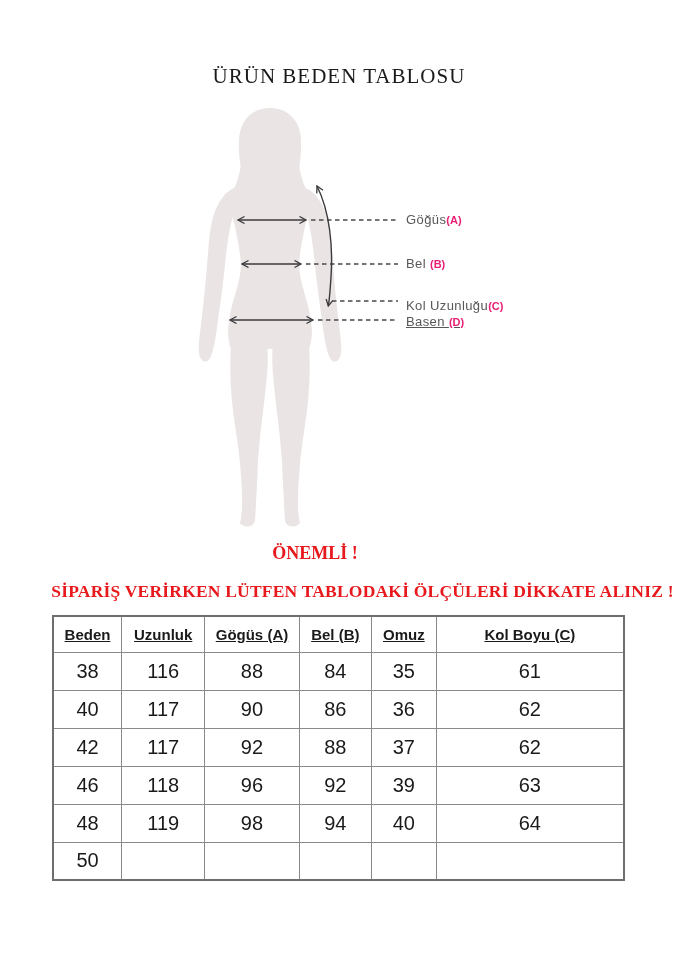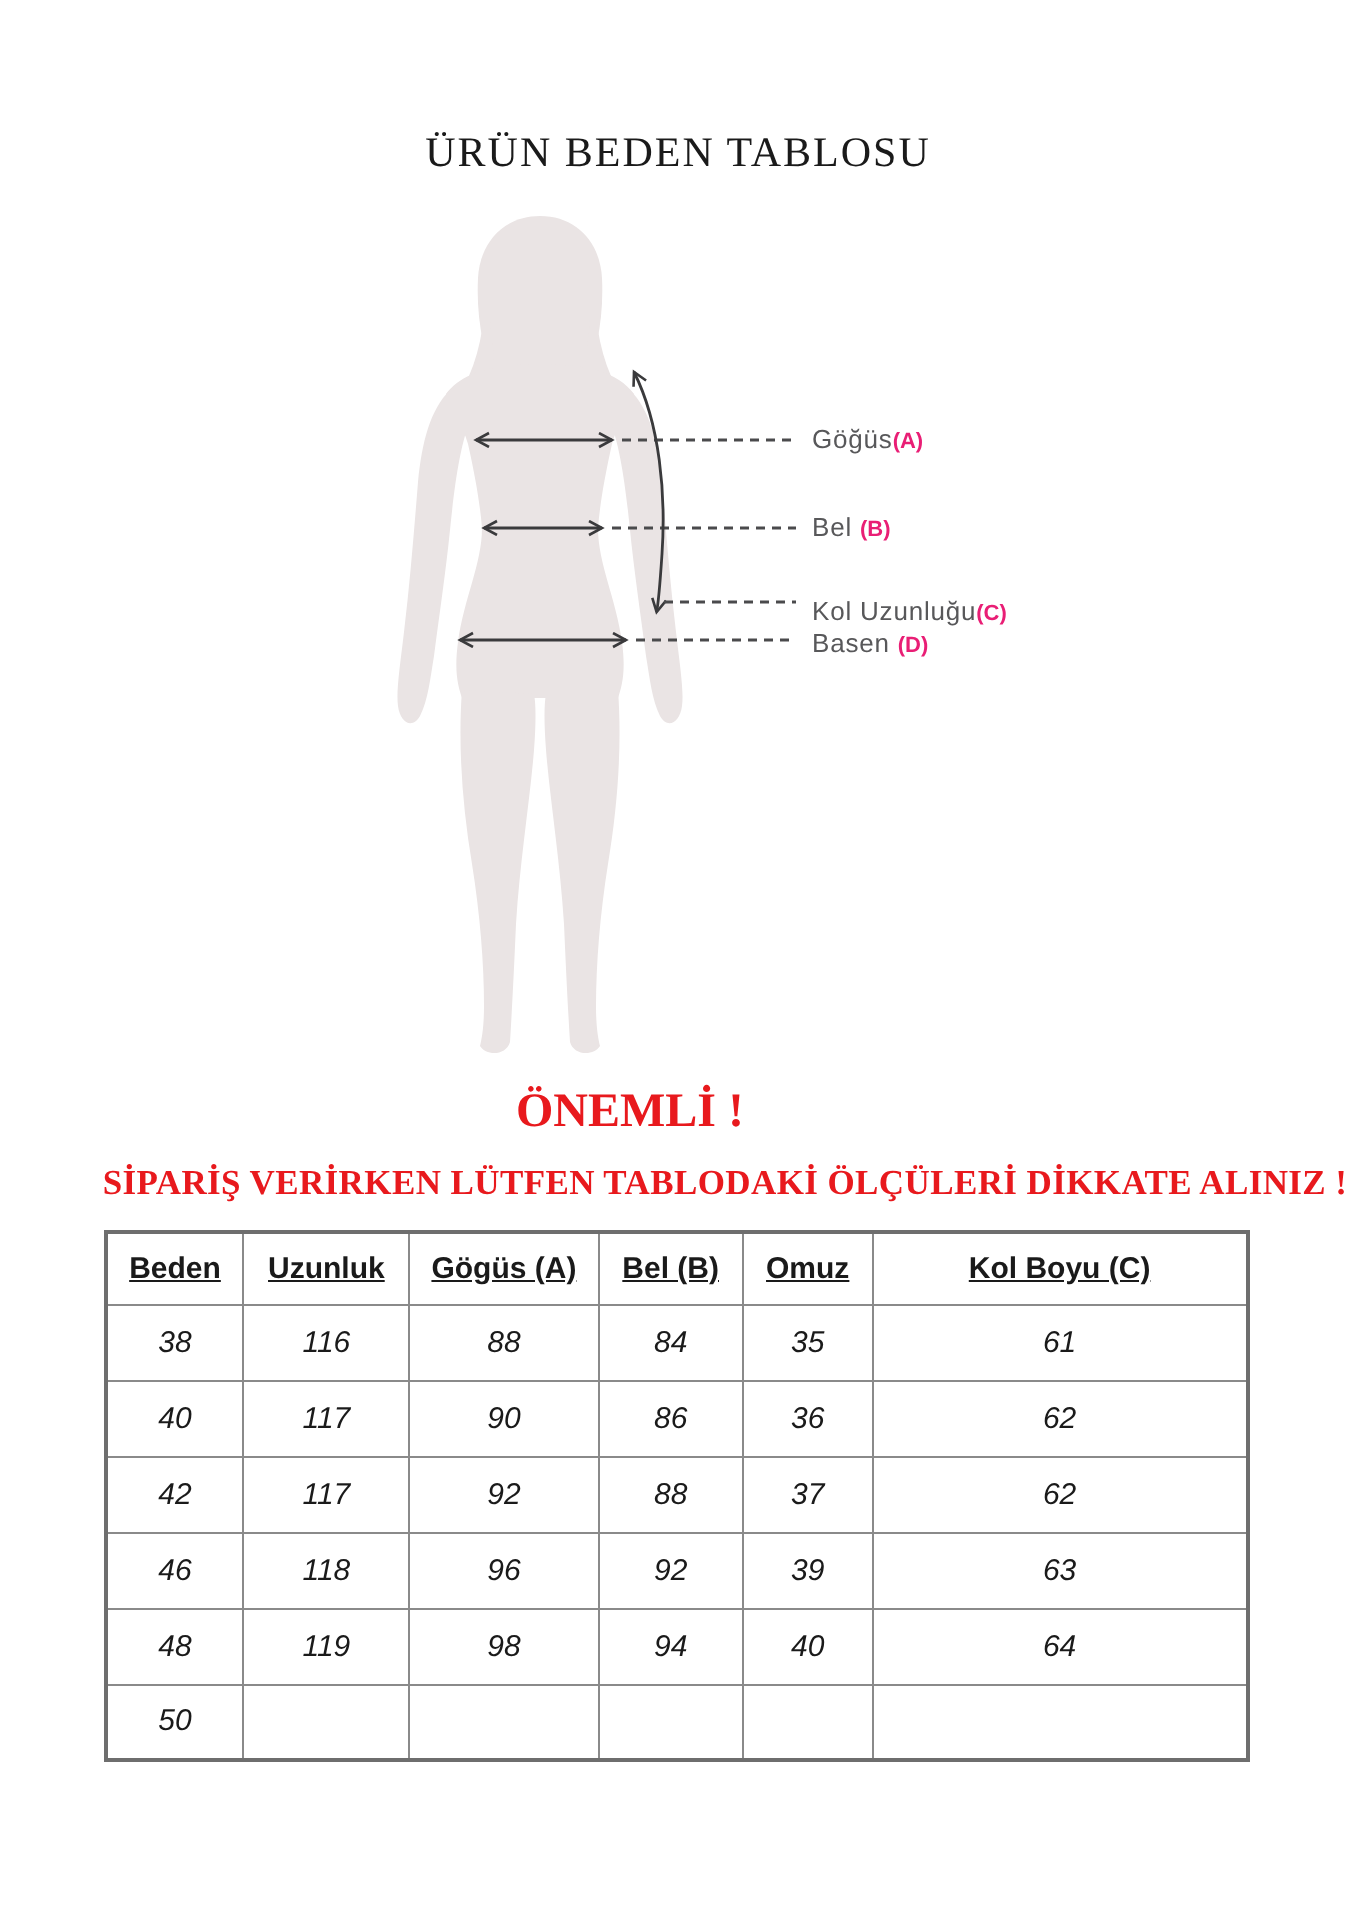--- a/index.html
+++ b/index.html
@@ -30,44 +30,44 @@
   .dash-line{stroke:#4a4a4c;stroke-width:1.4;fill:none;stroke-dasharray:4.5 3.5;}
   .arrowhead{stroke:var(--arrow);stroke-width:1.3;fill:none;}
   .measure-labels{position:absolute;left:406px;top:0;width:180px;}
   .mrow{
     position:absolute;left:0;white-space:nowrap;
     font-size:13px;line-height:15px;color:var(--lgray);letter-spacing:0.4px;
   }
   .mrow:nth-child(1){top:200px;}
   .mrow:nth-child(2){top:244px;}
   .mrow:nth-child(3){top:286px;}
-  .mrow:nth-child(4){top:302px;}
+  .mrow:nth-child(4){top:302px;text-decoration:underline;}
   .mkey{font-size:11px;font-weight:700;color:var(--pink);letter-spacing:0;}
   .warn-title{
     position:absolute;top:531px;left:0;width:630px;text-align:center;
-    font-family:"Liberation Serif",serif;font-weight:700;font-size:24px;
+    font-family:"Liberation Serif",serif;font-weight:700;font-size:18px;
     color:var(--red);
   }
   .warn-sub{
     position:absolute;top:569px;left:0;width:678px;text-align:center;
     font-family:"Liberation Serif",serif;font-weight:700;font-size:17.5px;
     color:var(--red);letter-spacing:0.2px;padding-left:47px;
   }
   table.size-table{
     position:absolute;left:52px;top:603px;width:573px;
     border-collapse:collapse;table-layout:fixed;
     border:2px solid var(--touter);
     font-family:"Liberation Sans",sans-serif;
   }
   table.size-table th, table.size-table td{
     border:1px solid var(--tborder);
     text-align:center;vertical-align:middle;color:var(--ink);
   }
   table.size-table th{height:36px;font-size:15px;font-weight:700;text-decoration:underline;}
-  table.size-table td{height:38px;font-size:15px;font-weight:400;font-style:italic;}
+  table.size-table td{height:38px;font-size:20px;font-weight:400;}
   col.c1{width:12.0%;} col.c2{width:14.6%;} col.c3{width:16.5%;}
   col.c4{width:12.7%;} col.c5{width:11.3%;} col.c6{width:32.9%;}
 </style>
 </head>
 <body>
 
 <div class="page">
 
   <div class="page-title">ÜRÜN BEDEN TABLOSU</div>
 

